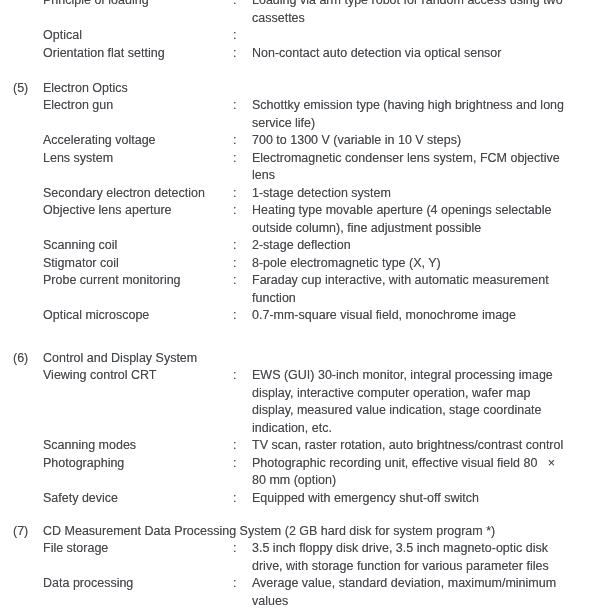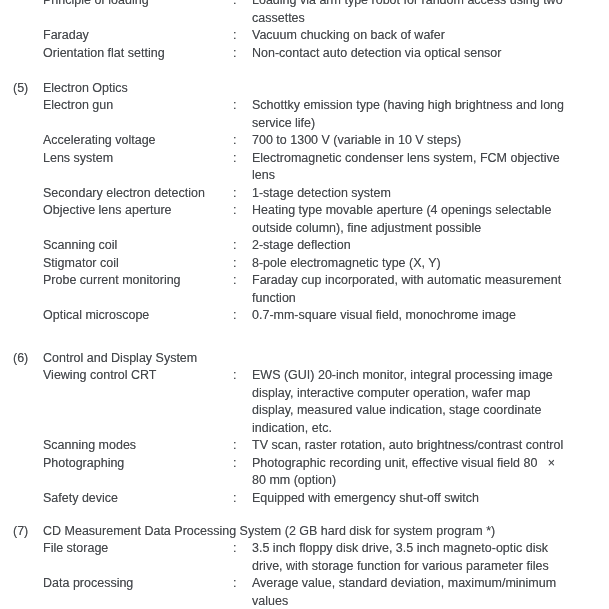--- a/index.html
+++ b/index.html
@@ -50,23 +50,22 @@
   <div class="spec-row">
     <span class="row-number-spacer"></span>
     <span class="row-label">Principle of loading</span>
     <span class="row-colon">:</span>
     <span class="row-value">Loading via arm type robot for random access using two
 cassettes</span>
   </div>
 
   <div class="spec-row">
     <span class="row-number-spacer"></span>
-    <span class="row-label">Faraday</span>
-    <span class="row-colon">:</span>
-    <span class="row-value">Vacuum chucking on back of wafer</span>
+    <span class="row-label">Optical</span>
+    <span class="row-colon">:</span>
   </div>
 
   <div class="spec-row">
     <span class="row-number-spacer"></span>
     <span class="row-label">Orientation flat setting</span>
     <span class="row-colon">:</span>
     <span class="row-value">Non-contact auto detection via optical sensor</span>
   </div>
 </div>
   <div id="sections">
@@ -125,21 +124,21 @@
     <span class="row-number-spacer"></span>
     <span class="row-label">Stigmator coil</span>
     <span class="row-colon">:</span>
     <span class="row-value">8-pole electromagnetic type (X, Y)</span>
   </div>
 
   <div class="spec-row">
     <span class="row-number-spacer"></span>
     <span class="row-label">Probe current monitoring</span>
     <span class="row-colon">:</span>
-    <span class="row-value">Faraday cup incorporated, with automatic measurement
+    <span class="row-value">Faraday cup interactive, with automatic measurement
 function</span>
   </div>
 
   <div class="spec-row">
     <span class="row-number-spacer"></span>
     <span class="row-label">Optical microscope</span>
     <span class="row-colon">:</span>
     <span class="row-value">0.7-mm-square visual field, monochrome image</span>
   </div>
 </div>
@@ -148,21 +147,21 @@
   <div class="section">
     <div class="section-heading">
       <span class="section-number">(6)</span>
       <span class="section-title">Control and Display System</span>
     </div>
     <div class="section-rows">
   <div class="spec-row">
     <span class="row-number-spacer"></span>
     <span class="row-label">Viewing control CRT</span>
     <span class="row-colon">:</span>
-    <span class="row-value">EWS (GUI) 20-inch monitor, integral processing image
+    <span class="row-value">EWS (GUI) 30-inch monitor, integral processing image
 display, interactive computer operation, wafer map
 display, measured value indication, stage coordinate
 indication, etc.</span>
   </div>
 
   <div class="spec-row">
     <span class="row-number-spacer"></span>
     <span class="row-label">Scanning modes</span>
     <span class="row-colon">:</span>
     <span class="row-value">TV scan, raster rotation, auto brightness/contrast control</span>

